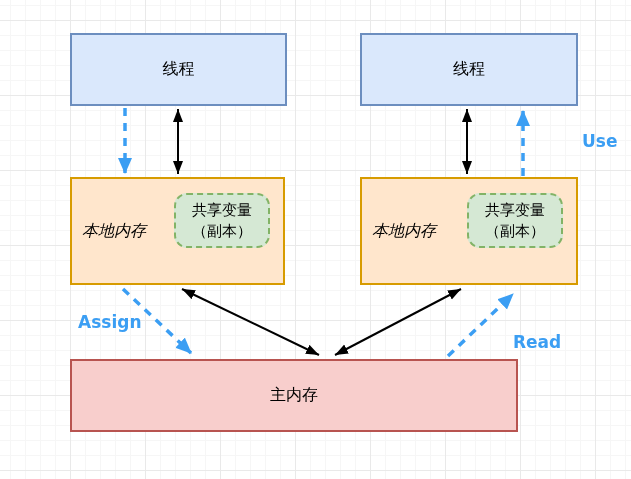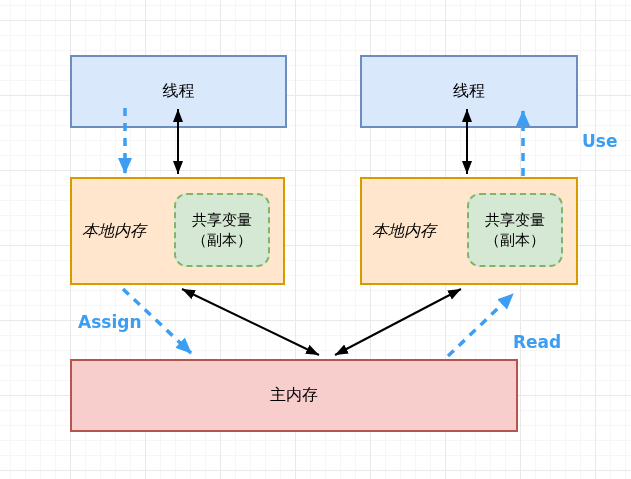--- a/index.html
+++ b/index.html
@@ -24,21 +24,20 @@
     box-sizing: border-box;
     display: flex;
     align-items: center;
     justify-content: center;
     font-size: 16px;
     text-align: center;
   }
   .thread-node {
     background: #dae8fc;
     border: 2px solid #6c8ebf;
-    margin-top: 22px;
   }
   #thread-left  { left: 70px;  top: 33px; width: 217px; height: 73px; }
   #thread-right { left: 360px; top: 33px; width: 218px; height: 73px; }
   .local-node {
     background: #ffe6cc;
     border: 2px solid #d79b00;
   }
   #local-left  { left: 70px;  top: 177px; width: 215px; height: 108px; }
   #local-right { left: 360px; top: 177px; width: 218px; height: 108px; }
   .local-label {
@@ -47,21 +46,21 @@
     top: 50%;
     transform: translateY(-50%);
     white-space: nowrap;
     font-style: italic;
   }
   .shared-node {
     position: absolute;
     right: 13px;
     top: 14px;
     width: 96px;
-    height: 74px;
+    height: 55px;
     box-sizing: border-box;
     background: #d5e8d4;
     border: 2px dashed #82b366;
     border-radius: 13px;
     display: flex;
     flex-direction: column;
     align-items: center;
     justify-content: center;
     font-size: 15px;
     line-height: 1.35;

